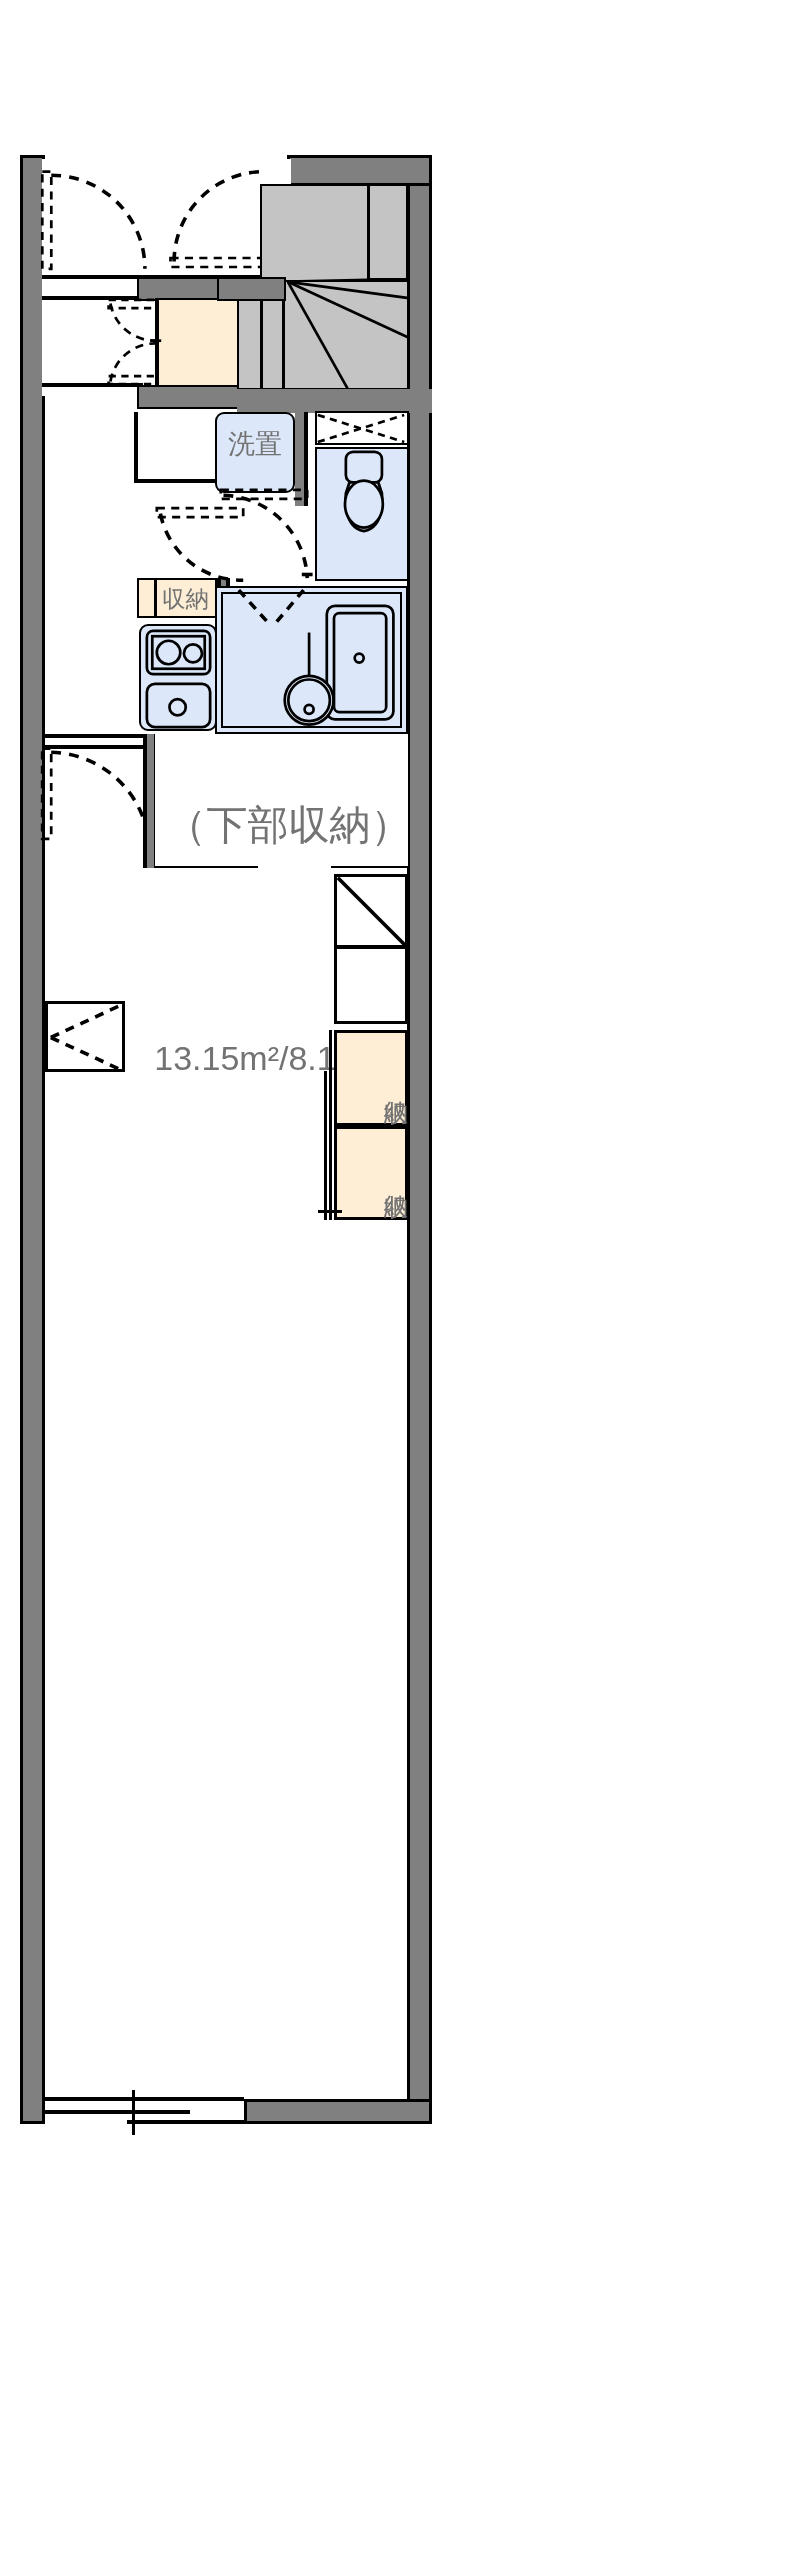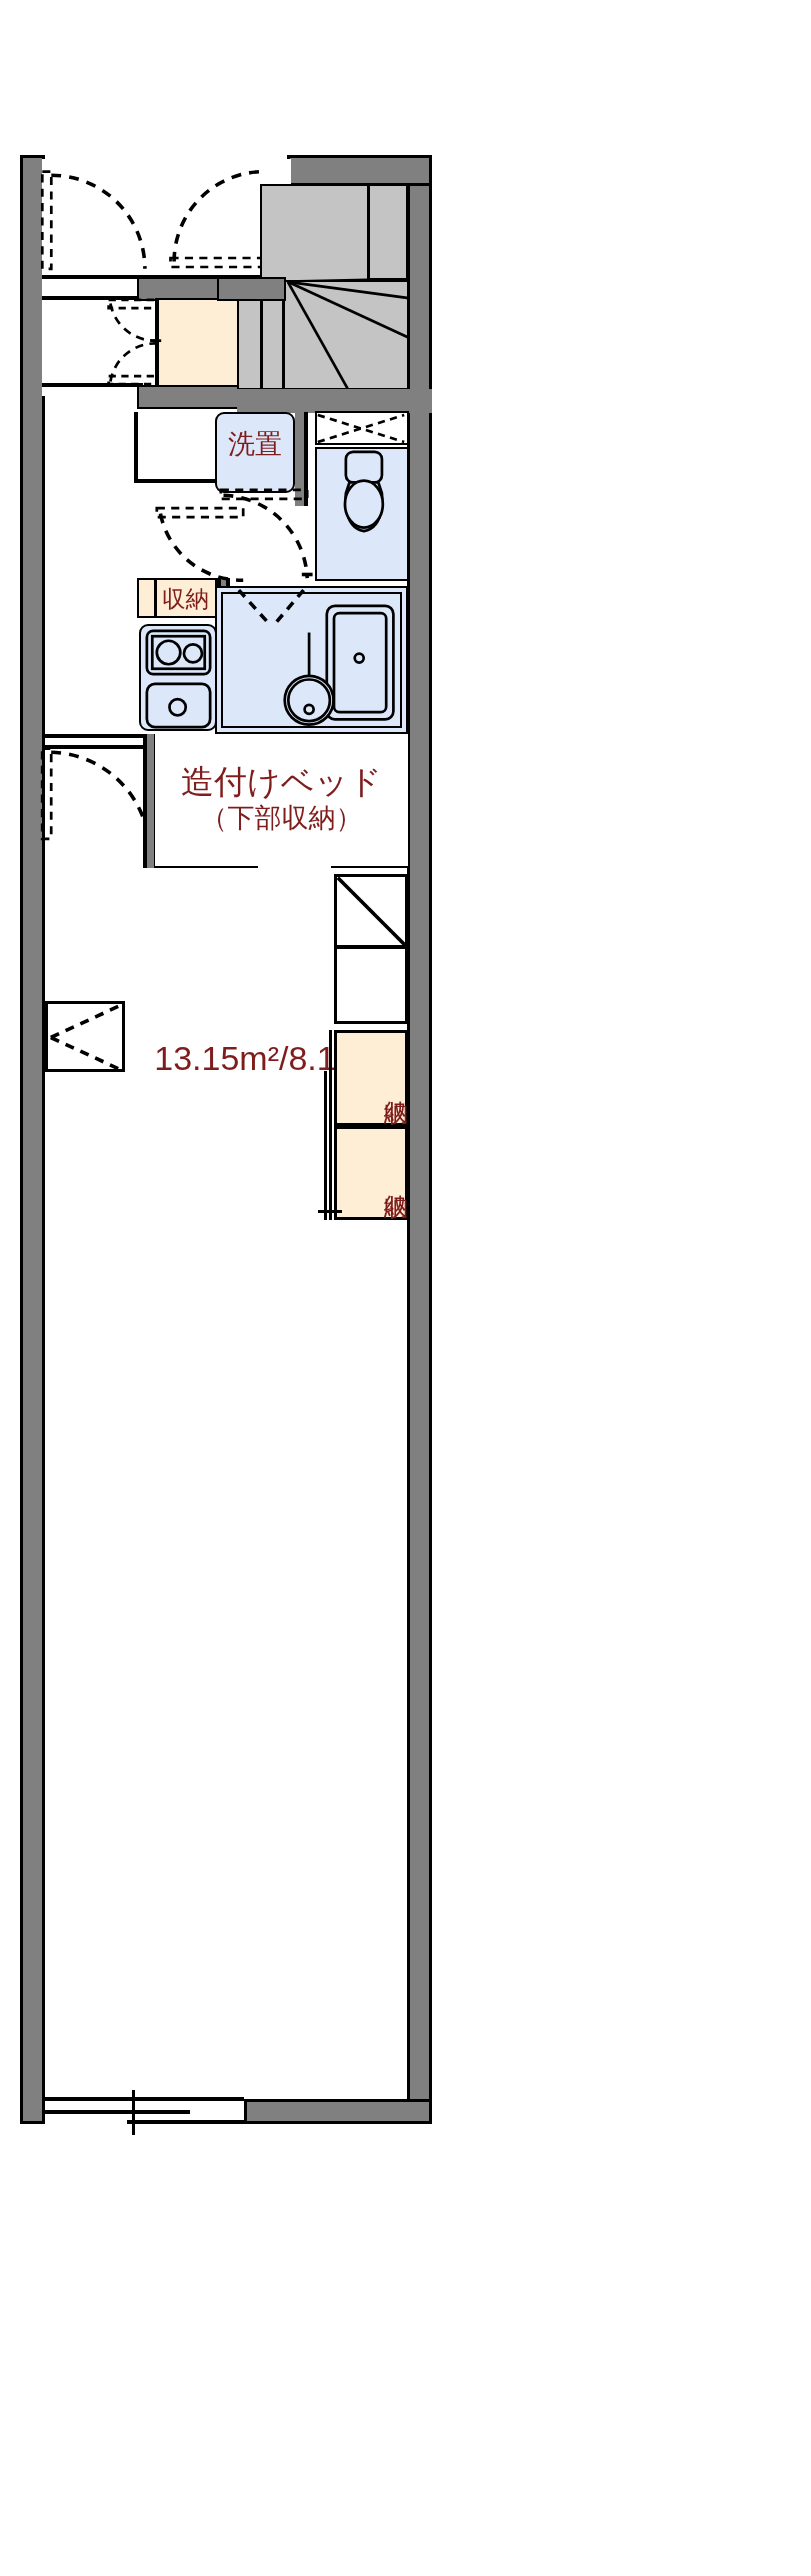--- a/index.html
+++ b/index.html
@@ -8,21 +8,21 @@
 
   
   .wall{position:absolute;background:#808080;border:3.6px solid #000;box-sizing:border-box;}
   .wall-thin{position:absolute;background:#808080;border:2.7px solid #000;box-sizing:border-box;}
   .line{position:absolute;background:#000;}
   .box-thin{position:absolute;box-sizing:border-box;border:2.7px solid #000;background:#fff;}
   .fill-white{background:#ffffff;}
   .fill-blue{background:#dce8fa;}
   .fill-cream{background:#fdeed5;}
   .fill-gray{background:#c4c4c4;}
-  .label{position:absolute;color:#7f1d1d;line-height:1.12;white-space:pre;text-align:center;}
+  .label{position:absolute;color:#737373;line-height:1.12;white-space:pre;text-align:center;}
   svg{position:absolute;overflow:visible;}
   .rounded{border-radius:9px;}
 </style>
 </head>
 <body>
 
 <div id="plan">
 
   <div class="wall" style="left:20px;top:155px;width:25px;height:1969px;"></div>
 
@@ -178,22 +178,21 @@
 
   <div class="wall-thin" style="left:145px;top:734px;width:12.7px;height:134px;border-width:0;background:#808080;"></div>
   <div class="line" style="left:143px;top:734px;width:3.6px;height:134px;"></div>
   <div class="line" style="left:154px;top:734px;width:3.6px;height:134px;"></div>
 
   <div class="box-thin fill-white" style="left:155px;top:734px;width:253px;height:134px;border:none;"></div>
   <div class="line" style="left:155px;top:866px;width:103px;height:4.5px;"></div>
   <div class="line" style="left:259px;top:870px;width:72px;height:4.5px;"></div>
   <div class="line" style="left:331px;top:866px;width:78px;height:4.5px;"></div>
 
-  <div class="label" style="left:155px;top:764px;width:253px;font-size:33px;">造付けベッド</div>
-  <div class="label" style="left:155px;top:803px;width:253px;font-size:27px;">（下部収納）</div>
+  <div class="label" style="left:155px;top:803px;width:253px;font-size:41px;padding-left:7px;">（下部収納）</div>
 
   <div class="box-thin fill-white" style="left:45px;top:868px;width:362px;height:1231px;border:none;"></div>
 
   <div class="label" style="left:118px;top:1039px;width:271px;font-size:34px;">13.15m²/8.1J</div>
 
   <div class="box-thin fill-white" style="left:45px;top:1001px;width:80px;height:71px;border:3.6px solid #000;"></div>
   <svg style="left:49px;top:1003px;width:76px;height:69px;" viewBox="0 0 84 76" width="76" height="69">
     <line x1="2" y1="38" x2="80" y2="2" stroke="#000" stroke-width="4" stroke-dasharray="10,8"></line>
     <line x1="2" y1="38" x2="80" y2="74" stroke="#000" stroke-width="4" stroke-dasharray="10,8"></line>
   </svg>

